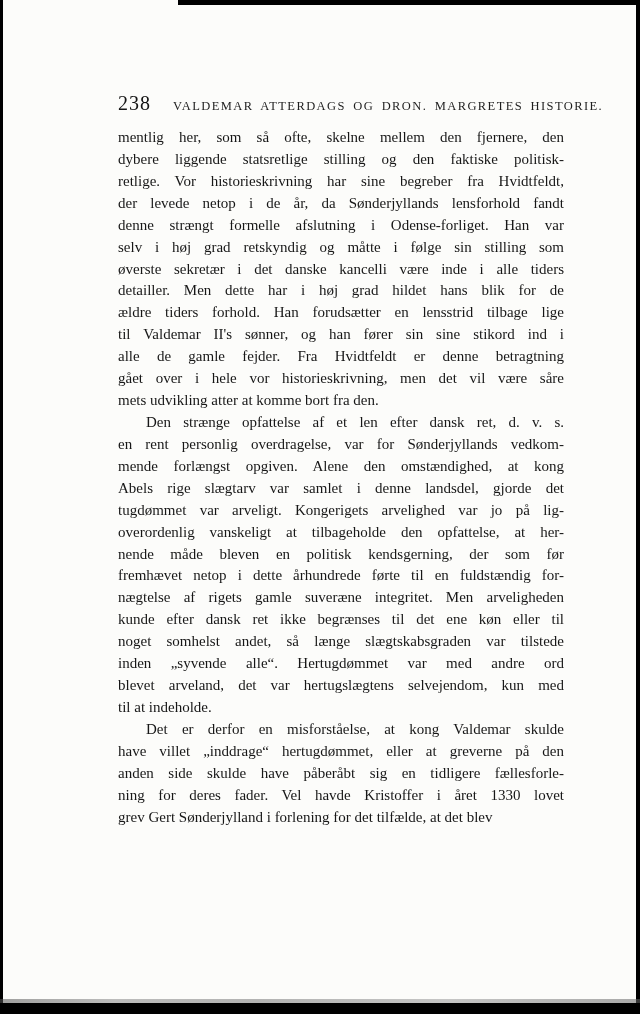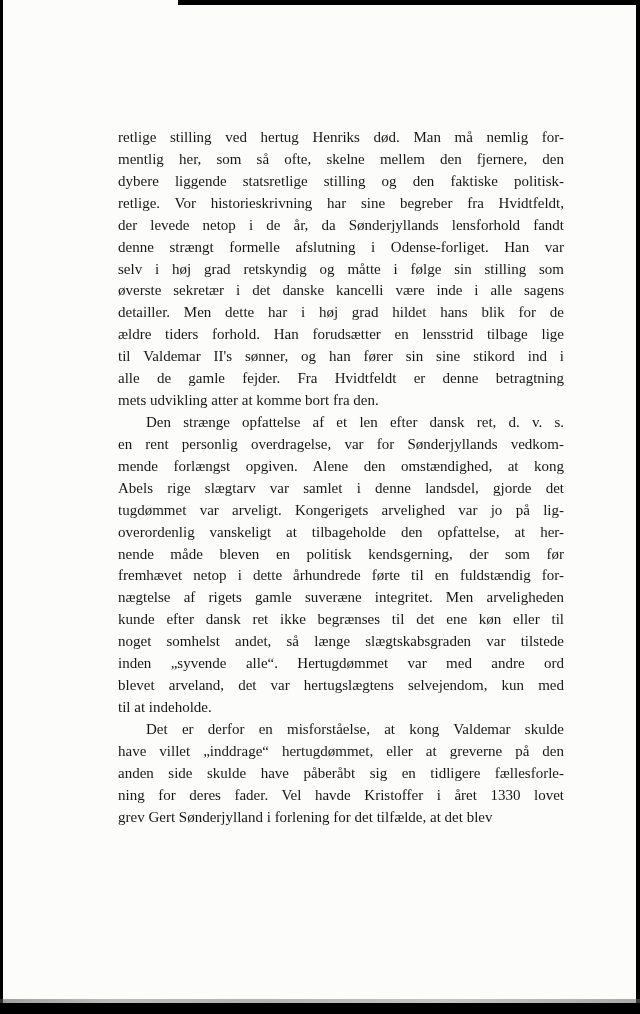--- a/index.html
+++ b/index.html
@@ -43,35 +43,39 @@
     height: 21.93px; overflow: hidden; white-space: normal;
   }
   .line.last { text-align-last: left; }
   .line.indent { text-indent: 28px; }
 </style>
 </head>
 <body>
 
 <div class="scan-page">
 
+  <div class="running-head">
+    <span class="page-number">238</span>
+    <span class="head-title">VALDEMAR ATTERDAGS OG DRON. MARGRETES HISTORIE.</span>
+  </div>
 
   <div class="body-text">
       <div>
-        <div class="line">retlige stilling ved hertug Henriks død.  Man må nemlig for-</div>
         <div class="line">mentlig her, som så ofte, skelne mellem den fjernere, den</div>
         <div class="line">dybere liggende statsretlige stilling og den faktiske politisk-</div>
         <div class="line">retlige.  Vor historieskrivning har sine begreber fra Hvidtfeldt,</div>
         <div class="line">der levede netop i de år, da Sønderjyllands lensforhold fandt</div>
         <div class="line">denne strængt formelle afslutning i Odense-forliget.  Han var</div>
         <div class="line">selv i høj grad retskyndig og måtte i følge sin stilling som</div>
-        <div class="line">øverste sekretær i det danske kancelli være inde i alle sagens</div>
+        <div class="line">øverste sekretær i det danske kancelli være inde i alle tiders</div>
         <div class="line">detailler.  Men dette har i høj grad hildet hans blik for de</div>
         <div class="line">ældre tiders forhold.  Han forudsætter en lensstrid tilbage lige</div>
         <div class="line">til Valdemar II's sønner, og han fører sin sine stikord ind i</div>
         <div class="line">alle de gamle fejder.  Fra Hvidtfeldt er denne betragtning</div>
+        <div class="line">gået over i hele vor historieskrivning, men det vil være såre</div>
         <div class="line last">mets udvikling atter at komme bort fra den.</div>
       </div>
       <div>
         <div class="line indent">Den strænge opfattelse af et len efter dansk ret, d. v. s.</div>
         <div class="line">en rent personlig overdragelse, var for Sønderjyllands vedkom-</div>
         <div class="line">mende forlængst opgiven.  Alene den omstændighed, at kong</div>
         <div class="line">Abels rige slægtarv var samlet i denne landsdel, gjorde det</div>
         <div class="line">tugdømmet var arveligt.  Kongerigets arvelighed var jo på lig-</div>
         <div class="line">overordenlig vanskeligt at tilbageholde den opfattelse, at her-</div>
         <div class="line">nende måde bleven en politisk kendsgerning, der som før</div>

